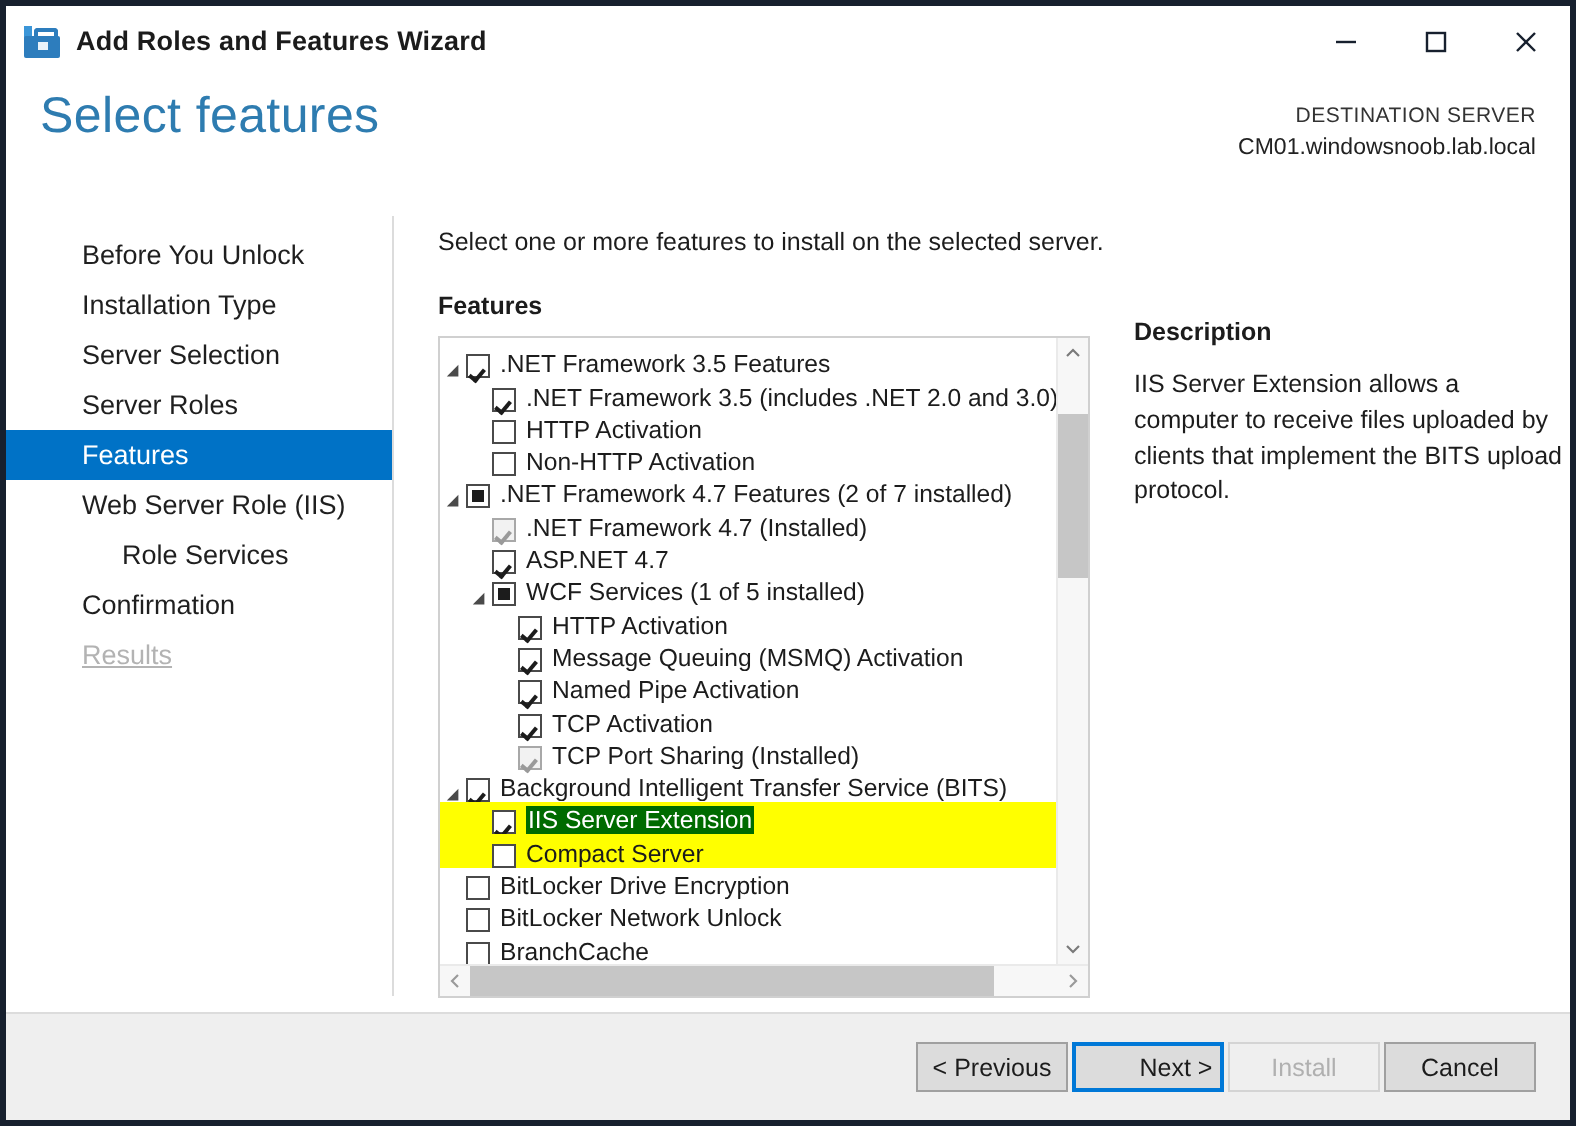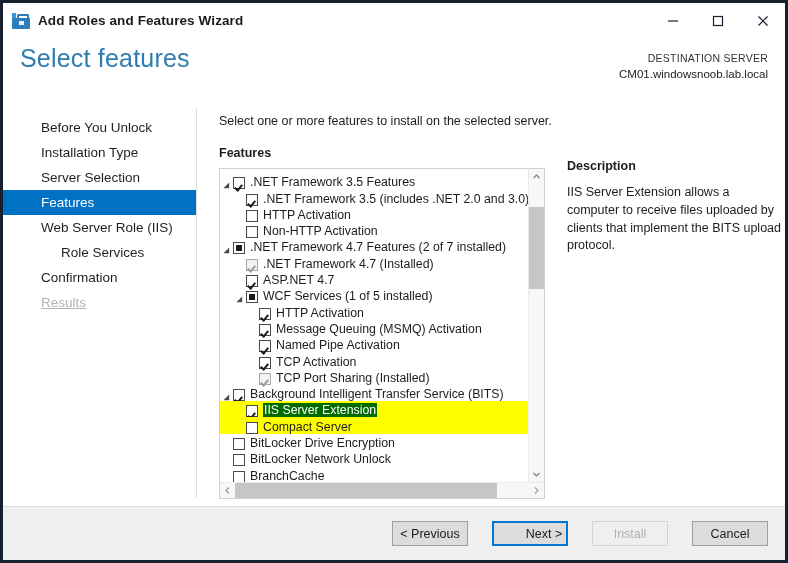--- a/index.html
+++ b/index.html
@@ -348,21 +348,21 @@
   }
   
   .footer {
     flex: 0 0 53px;
     background: #efefef;
     border-top: 1px solid #dcdcdc;
     display: flex;
     align-items: center;
     justify-content: flex-end;
     padding-right: 17px;
-    gap: 24px;
+    gap: 2px;
   }
   .btn {
     width: 76px; height: 25px;
     box-sizing: border-box;
     font-family: "Liberation Sans", sans-serif;
     font-size: 12.5px;
     color: #1c1c1c;
     background: #dcdcdc;
     border: 1px solid #a0a0a0;
     cursor: default;
@@ -418,20 +418,21 @@
       <div class="dest-label">DESTINATION SERVER</div>
       <div class="dest-value">CM01.windowsnoob.lab.local</div>
     </div>
   </div>
 
   <div class="bodyarea">
     <div class="nav" id="nav-list">
         <div class="nav-item"><span>Before You Unlock</span></div>
         <div class="nav-item"><span>Installation Type</span></div>
         <div class="nav-item"><span>Server Selection</span></div>
+        <div class="nav-item"><span>Server Roles</span></div>
         <div class="nav-item selected"><span>Features</span></div>
         <div class="nav-item"><span>Web Server Role (IIS)</span></div>
         <div class="nav-item sub"><span>Role Services</span></div>
         <div class="nav-item"><span>Confirmation</span></div>
         <div class="nav-item disabled"><span>Results</span></div>
       </div>
     <div class="nav-divider"></div>
 
     <div class="content">
       <div class="center-col">

